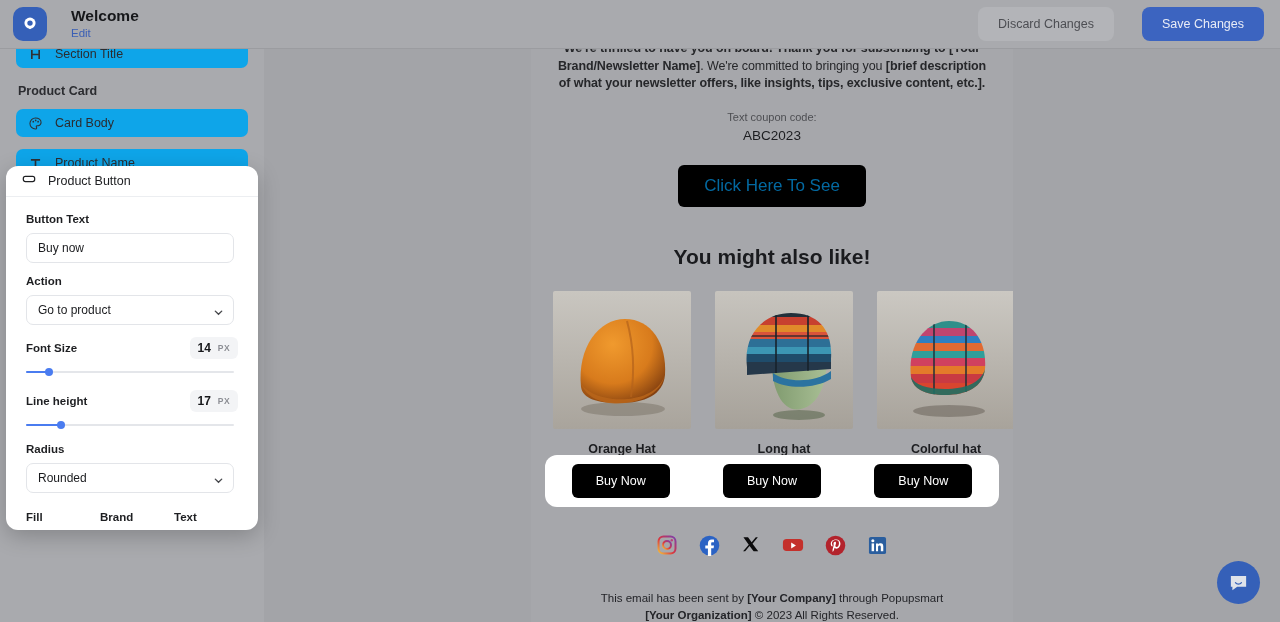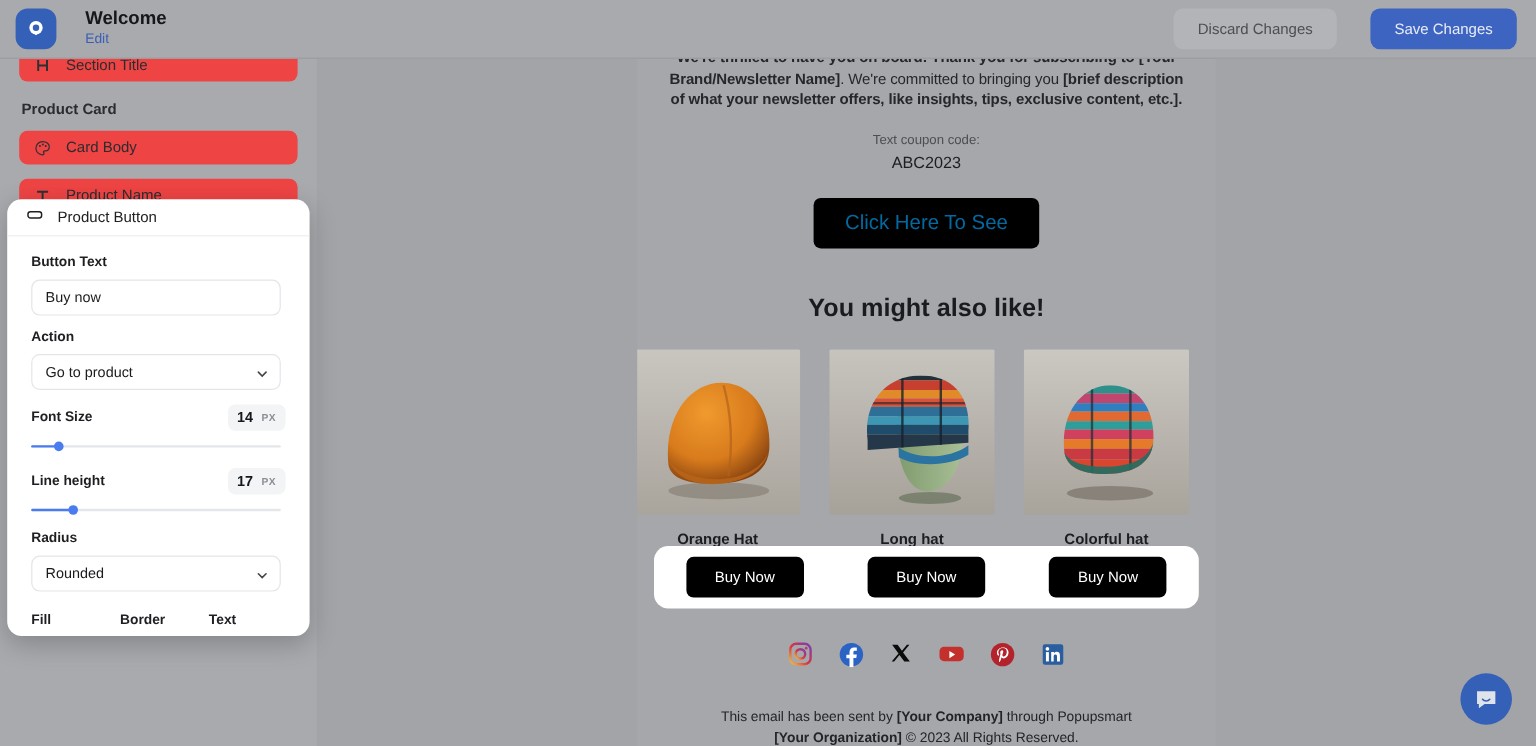--- a/index.html
+++ b/index.html
@@ -19,21 +19,21 @@
 
   
   .sidebar {
     position: absolute; left: 0; top: 0; width: 264px; height: 622px;
     background: #a9aaae;
     padding: 40px 16px 0 16px;
   }
   .side-row {
     display: flex; align-items: center; gap: 12px;
     height: 28px; border-radius: 7px;
-    background: #ef4444;
+    background: #0ea5e9;
     padding: 0 12px;
     margin-bottom: 12px;
     color: #2b2c30; font-size: 12.5px;
   }
   .side-row .ic { width: 15px; display: flex; justify-content: center; color: #303136; }
   .side-group-label {
     font-size: 12.5px; font-weight: bold; color: #2b2c30;
     margin: 16px 0 11px 2px;
   }
 
@@ -83,21 +83,21 @@
   .cta-btn {
     display: inline-block; margin-top: 22px;
     background: #000; color: #0369a1;
     font-size: 17px; padding: 11px 26px; border-radius: 6px;
     border: none; font-family: inherit; cursor: pointer;
   }
   .also-like {
     margin-top: 38px; font-size: 21px; font-weight: bold; color: #1a1b1e;
   }
   .prod-grid {
-    margin-top: 22px; display: flex; gap: 24px; justify-content: flex-end;
+    margin-top: 22px; display: flex; gap: 24px; justify-content: space-between;
   }
   .prod { width: 138px; }
   .prod-img {
     width: 138px; height: 138px; border-radius: 2px;
     position: relative; overflow: hidden;
   }
   .prod-name { margin-top: 13px; font-size: 12.5px; font-weight: bold; color: #1c1d20; }
   .prod-price { margin-top: 9px; font-size: 12.5px; color: #26272a; }
 
   
@@ -508,21 +508,21 @@
           <div class="color-box">
             <span class="swatch dark"></span>
             <span>
               <svg width="10" height="10" viewBox="0 0 12 12">
                   <path d="M2.5 4.5L6 8l3.5-3.5" stroke="#46474b" stroke-width="1.4" fill="none" stroke-linecap="round"></path>
                 </svg>
             </span>
           </div>
         </div>
         <div class="col">
-          <div class="cap">Border</div>
+          <div class="cap">Brand</div>
           <div class="color-box">
             <span class="swatch light"></span>
             <span>
               <svg width="10" height="10" viewBox="0 0 12 12">
                   <path d="M2.5 4.5L6 8l3.5-3.5" stroke="#46474b" stroke-width="1.4" fill="none" stroke-linecap="round"></path>
                 </svg>
             </span>
           </div>
         </div>
         <div class="col">

